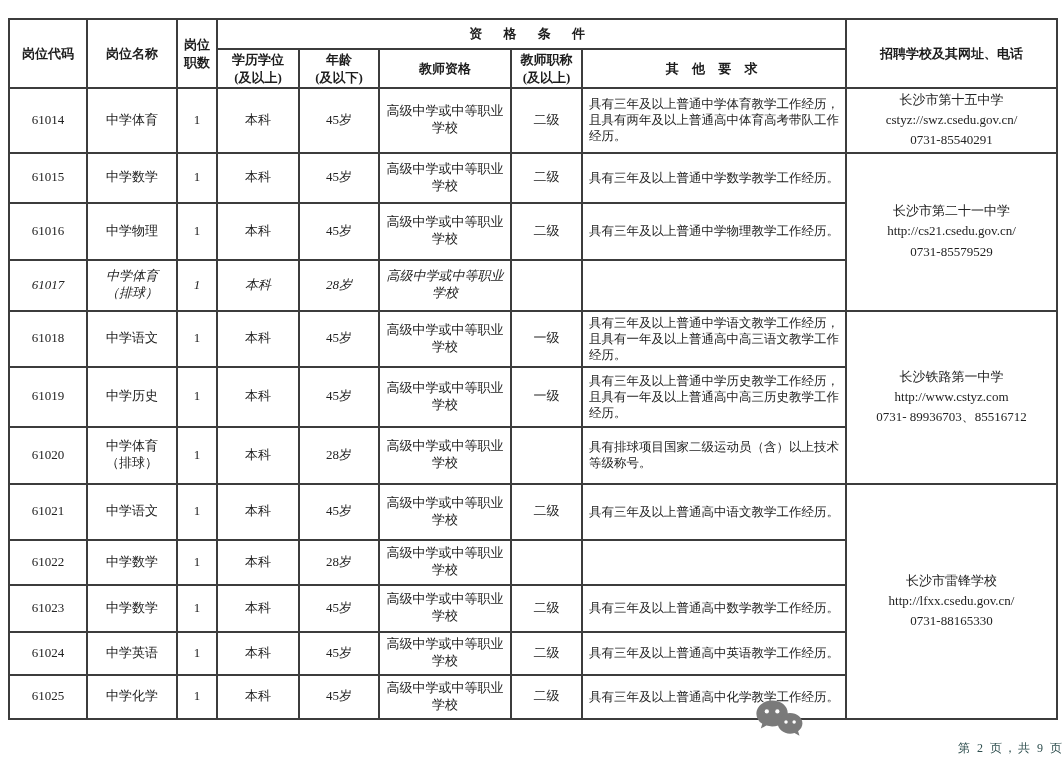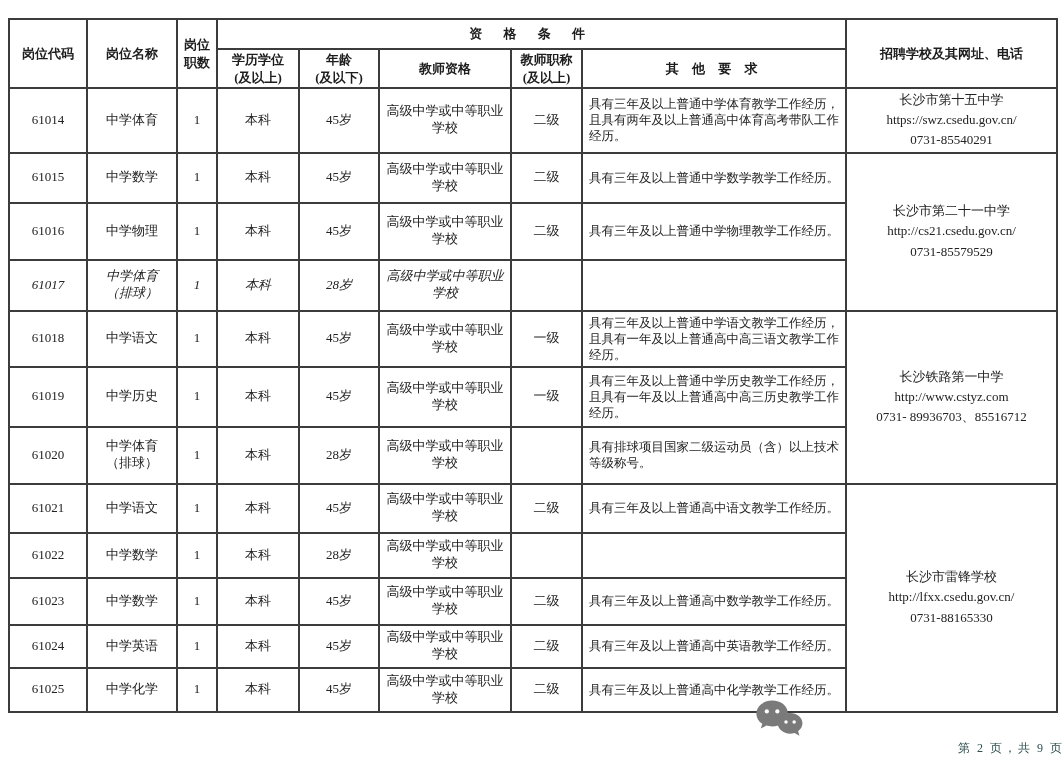--- a/index.html
+++ b/index.html
@@ -75,21 +75,21 @@
   <tbody id="tbody">
       <tr style="height: 58px;">
         <td>61014</td>
         <td>中学体育</td>
         <td>1</td>
         <td>本科</td>
         <td>45岁</td>
         <td>高级中学或中等职业学校</td>
         <td>二级</td>
         <td class="c-other">具有三年及以上普通中学体育教学工作经历，且具有两年及以上普通高中体育高考带队工作经历。</td>
-        <td rowspan="1" class="c-school"><div>长沙市第十五中学</div><div>https://swz.csedu.gov.cn/</div><div>0731-85540291</div></td>
+        <td rowspan="1" class="c-school"><div>长沙市第十五中学</div><div>cstyz://swz.csedu.gov.cn/</div><div>0731-85540291</div></td>
       </tr>
       <tr style="height: 50px; padding-left: 13px;">
         <td>61015</td>
         <td>中学数学</td>
         <td>1</td>
         <td>本科</td>
         <td>45岁</td>
         <td>高级中学或中等职业学校</td>
         <td>二级</td>
         <td class="c-other">具有三年及以上普通中学数学教学工作经历。</td>
@@ -141,21 +141,21 @@
         <td>61020</td>
         <td>中学体育
 （排球）</td>
         <td>1</td>
         <td>本科</td>
         <td>28岁</td>
         <td>高级中学或中等职业学校</td>
         <td></td>
         <td class="c-other">具有排球项目国家二级运动员（含）以上技术等级称号。</td>
       </tr>
-      <tr style="height: 49px;">
+      <tr style="height: 56px;">
         <td>61021</td>
         <td>中学语文</td>
         <td>1</td>
         <td>本科</td>
         <td>45岁</td>
         <td>高级中学或中等职业学校</td>
         <td>二级</td>
         <td class="c-other">具有三年及以上普通高中语文教学工作经历。</td>
         <td rowspan="5" class="c-school"><div>长沙市雷锋学校</div><div>http://lfxx.csedu.gov.cn/</div><div>0731-88165330</div></td>
       </tr>

